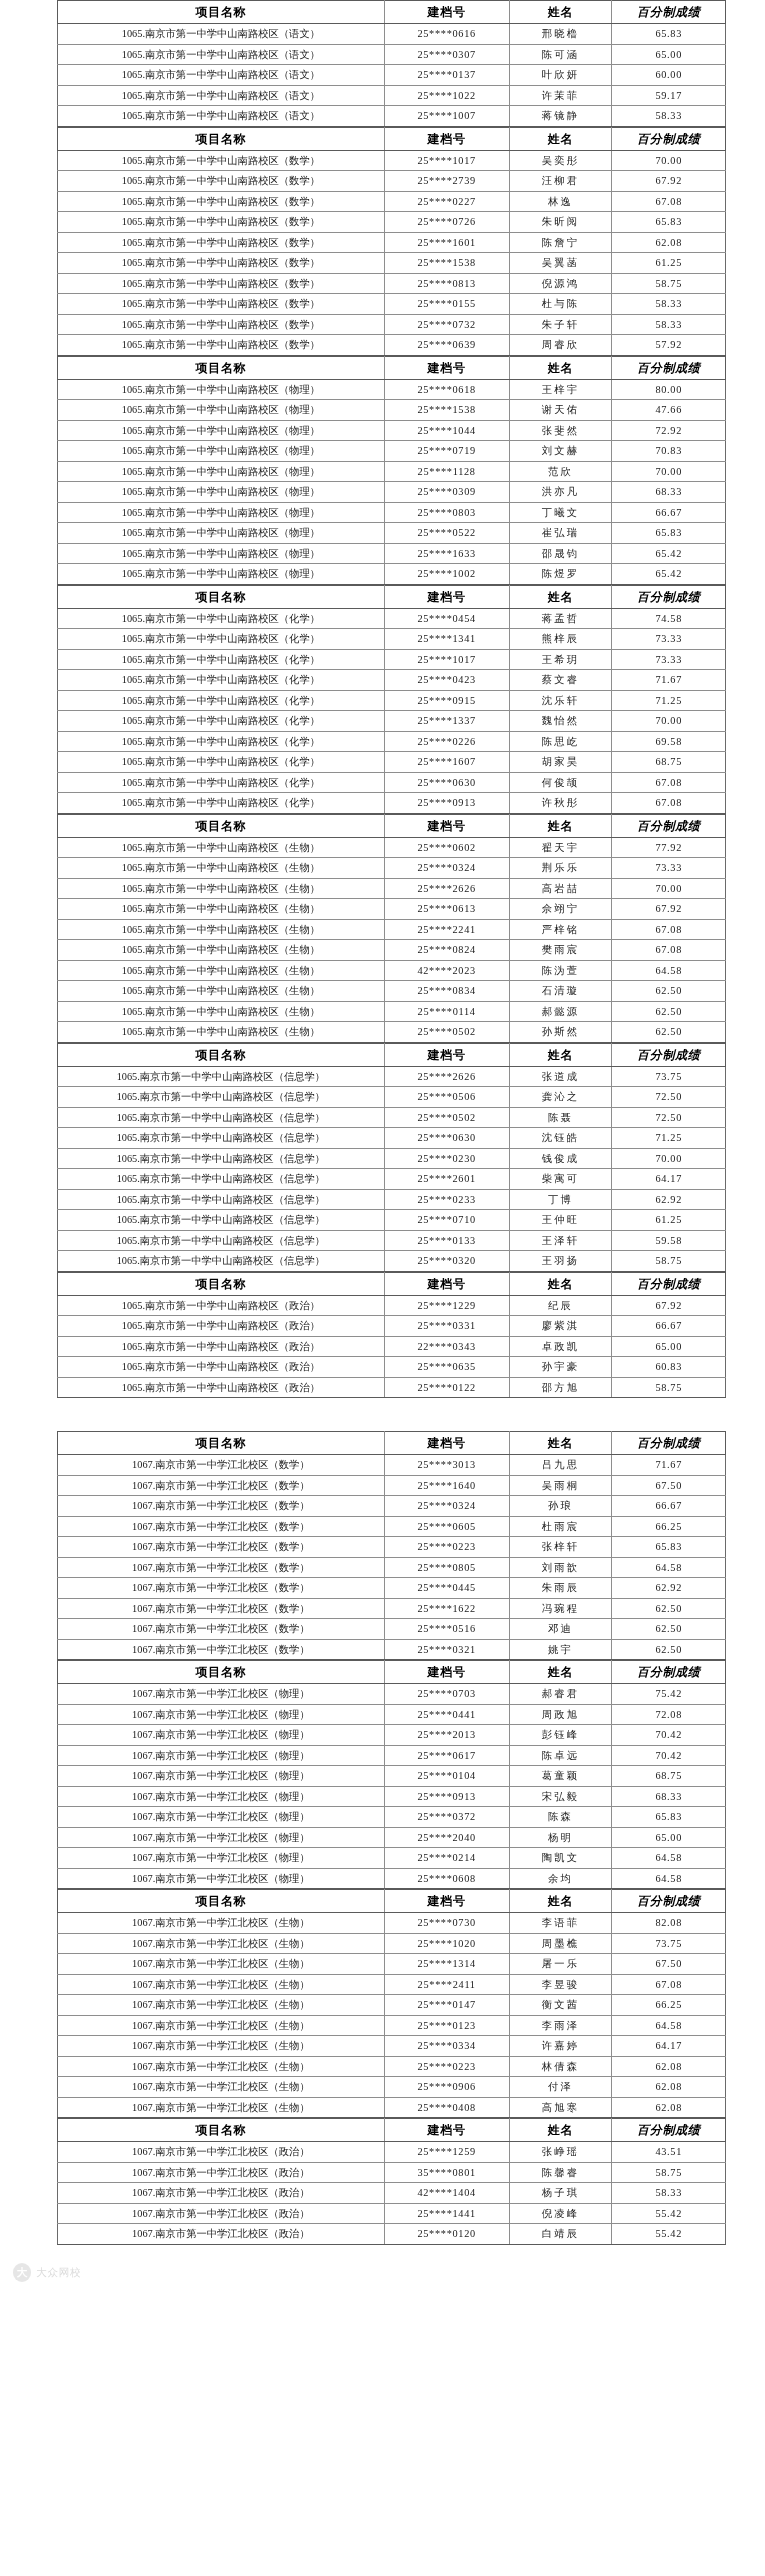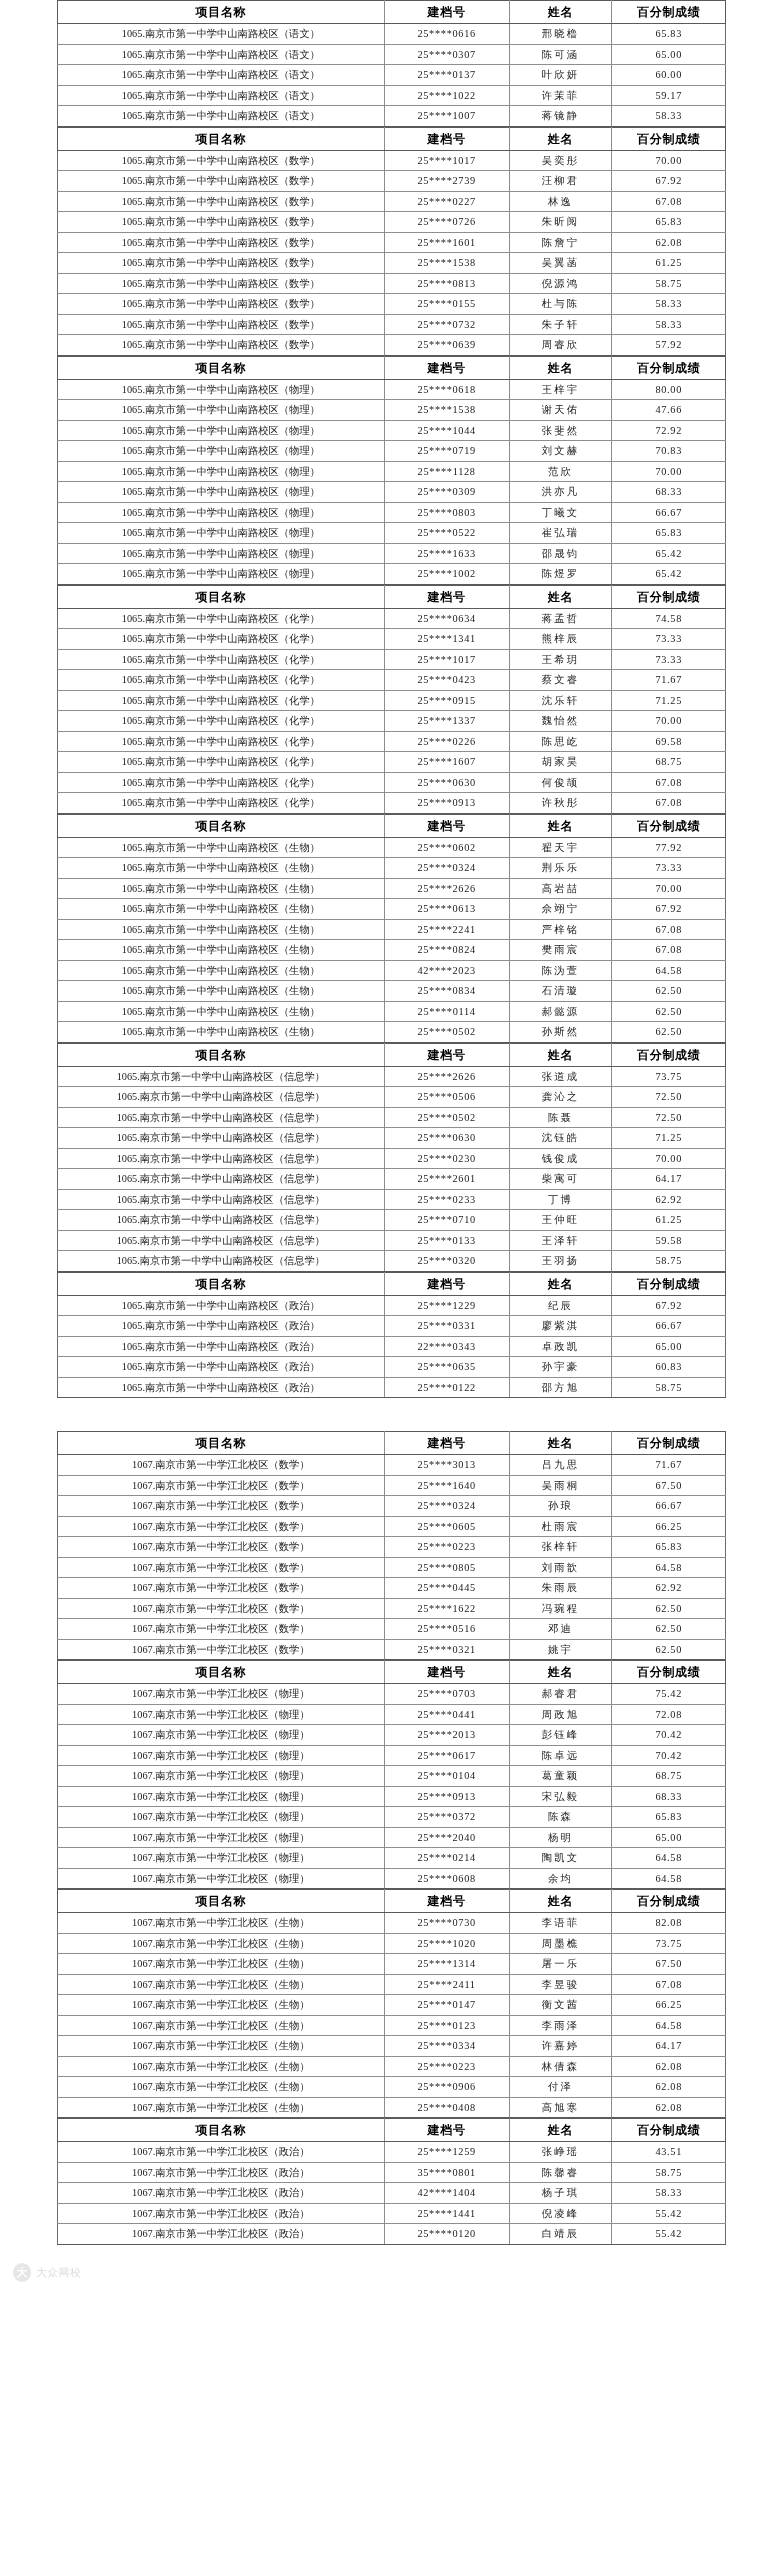--- a/index.html
+++ b/index.html
@@ -43,21 +43,21 @@
     font-weight:bold;
     font-size:12px;
     height:22px;
     line-height:22px;
     letter-spacing:0.7px;
     border-top:1.4px solid #5a5a5a;
     border-bottom:1.4px solid #5a5a5a;
     color:#000;
   }
   table.tbl tr.hdr td:first-child{border-left:1.4px solid #5a5a5a;}
-  table.tbl tr.hdr td:last-child{border-right:1.4px solid #5a5a5a;}
+  table.tbl tr.hdr td:last-child{border-right:1.4px solid #5a5a5a;font-style:italic;}
   table.tbl tr.last td{border-bottom:1.4px solid #5a5a5a;}
   table.tbl tr td:first-child{border-left:1.4px solid #6a6a6a;}
   table.tbl tr td:last-child{border-right:1.4px solid #6a6a6a;}
   .c-name{width:323px;text-align:center;letter-spacing:0px;font-size:10.3px;}
   .c-arch{width:121px;letter-spacing:0.7px;font-family:"Liberation Serif",serif;}
   .c-person{width:99px;letter-spacing:2.1px;}
   .c-score{width:110px;letter-spacing:0.7px;}
   tr.hdr .c-name,tr.hdr .c-arch,tr.hdr .c-person,tr.hdr .c-score{letter-spacing:1.4px;}
   .watermark{
     position:absolute;
@@ -265,21 +265,21 @@
       <table class="tbl">
         <tbody>
           <tr class="hdr">
             <td class="c-name">项目名称</td>
             <td class="c-arch">建档号</td>
             <td class="c-person">姓名</td>
             <td class="c-score">百分制成绩</td>
           </tr>
           <tr>
             <td class="c-name">1065.南京市第一中学中山南路校区（化学）</td>
-            <td class="c-arch">25****0634</td>
+            <td class="c-arch">25****0454</td>
             <td class="c-person">蒋孟哲</td>
             <td class="c-score">74.58</td>
           </tr>
           <tr>
             <td class="c-name">1065.南京市第一中学中山南路校区（化学）</td>
             <td class="c-arch">25****1341</td>
             <td class="c-person">熊梓辰</td>
             <td class="c-score">73.33</td>
           </tr>
           <tr>

